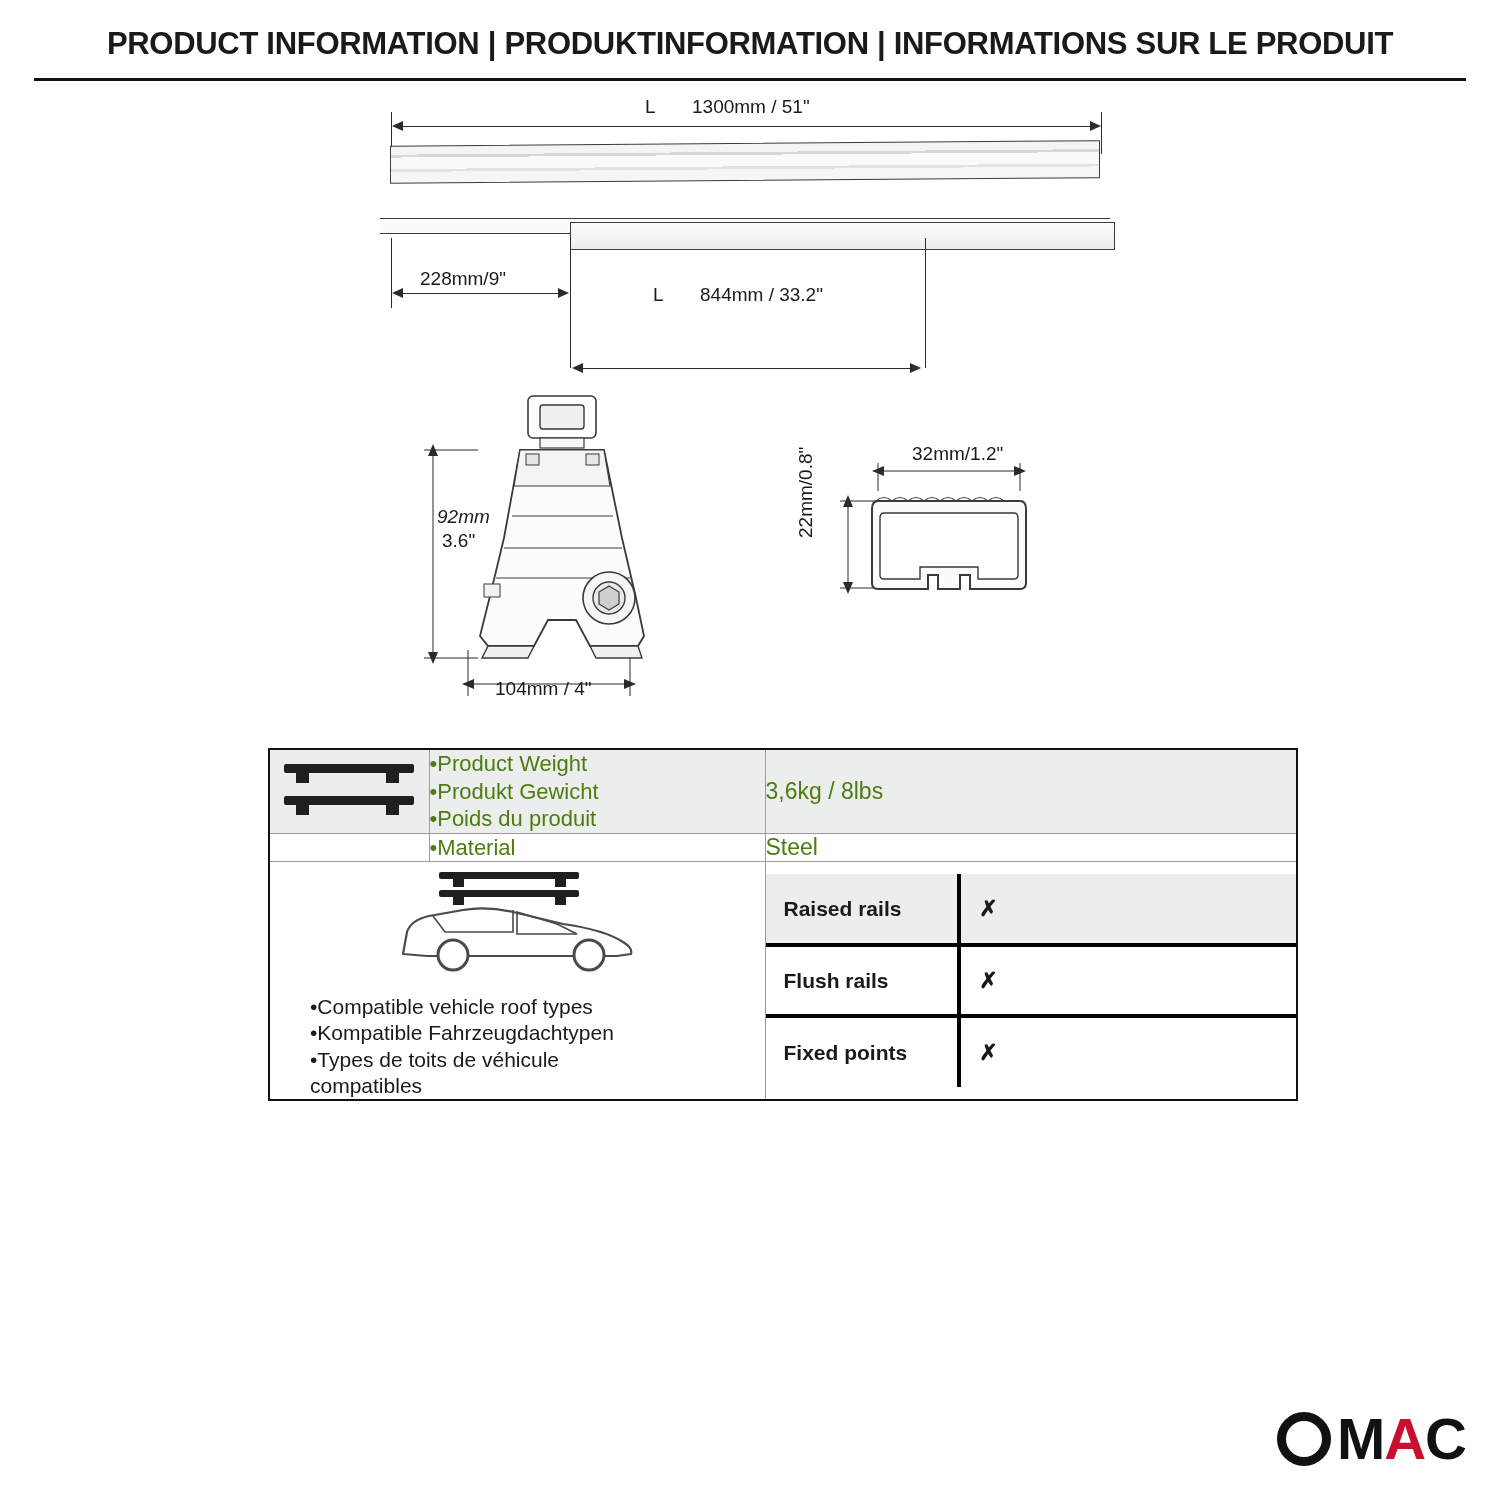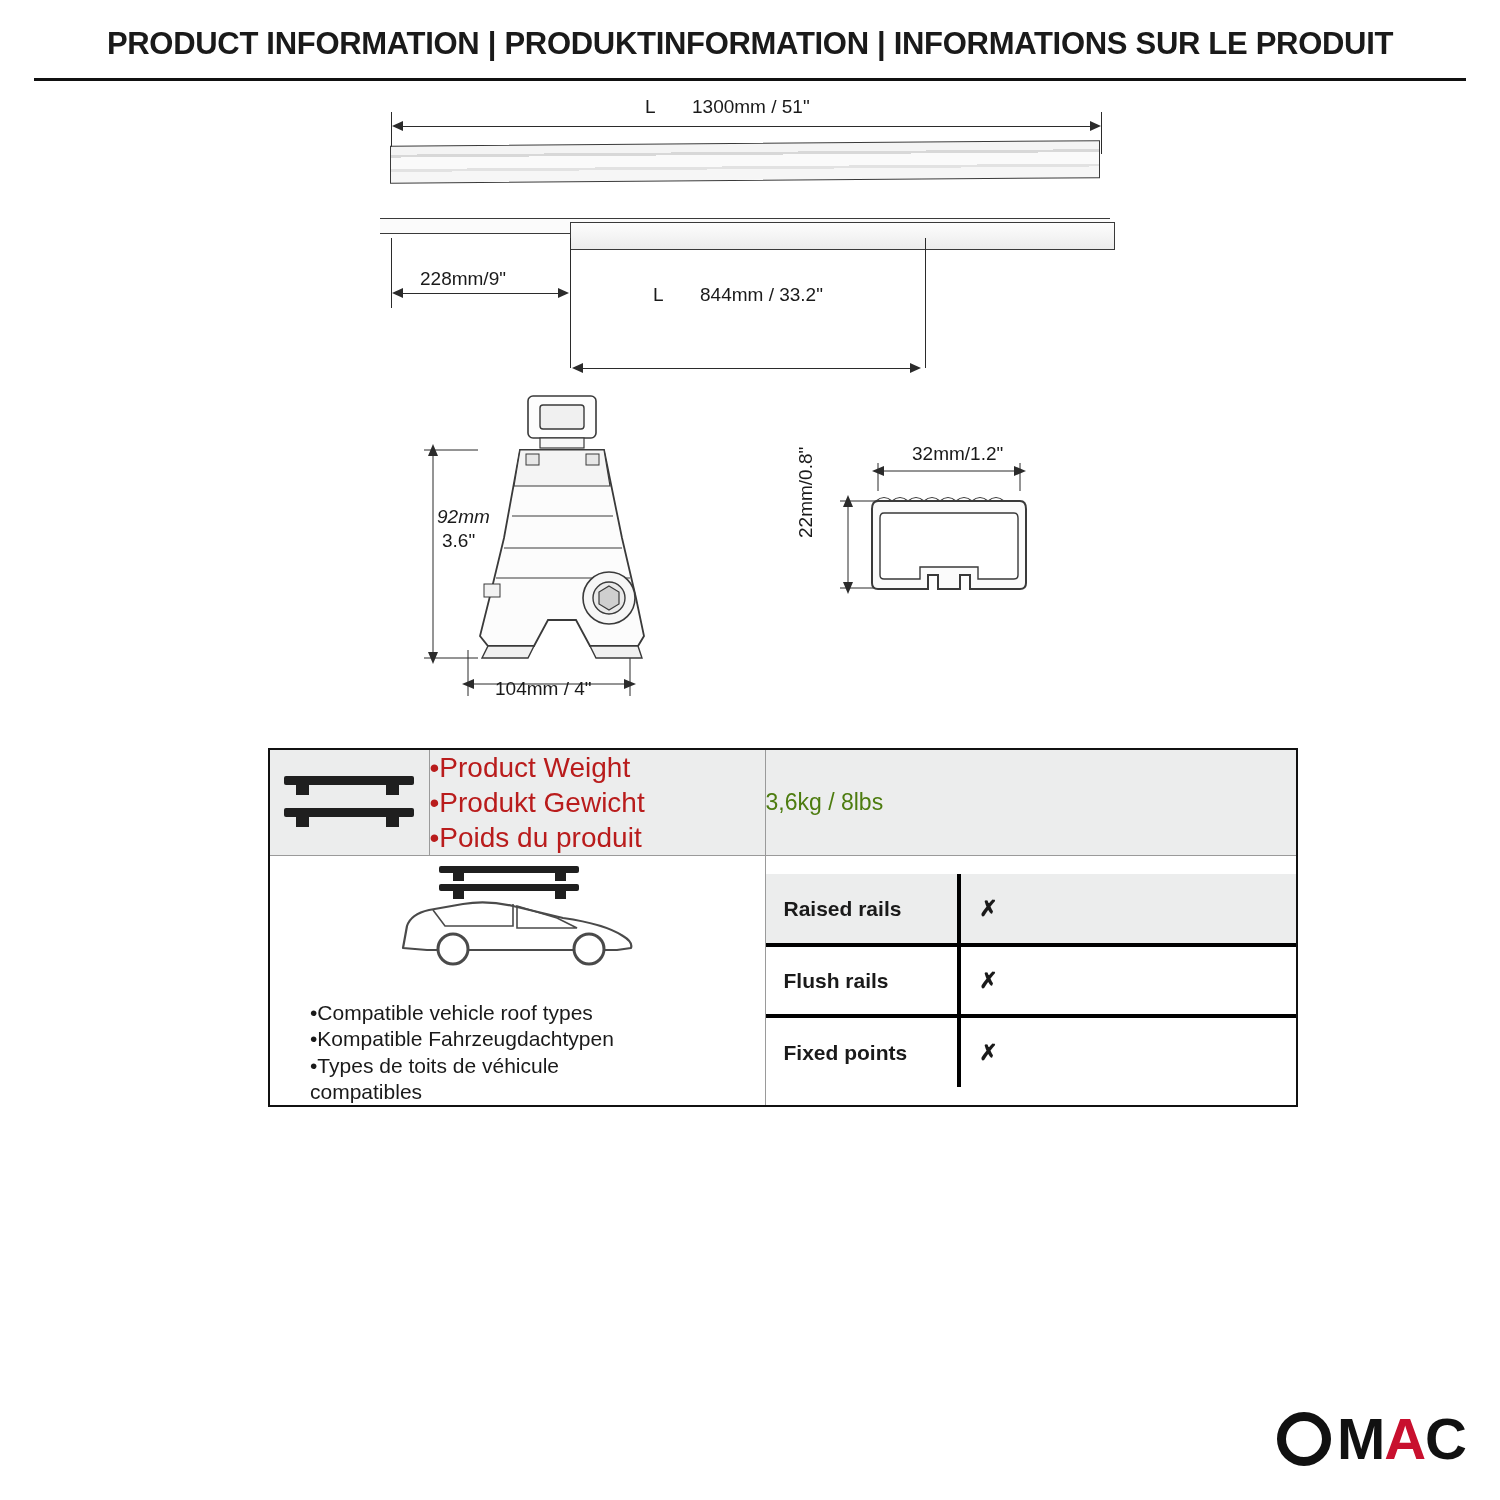--- a/index.html
+++ b/index.html
@@ -124,23 +124,23 @@
     vertical-align: middle;
     padding: 0;
   }
   .cell-icon {
     width: 160px;
     text-align: center;
     padding: 8px 4px;
   }
   .cell-labels {
     padding: 10px 8px 10px 4px;
-    font-size: 28px;
+    font-size: 22px;
     line-height: 1.25;
-    color: #b91c1c;
+    color: #4d7c0f;
   }
   .cell-labels div { white-space: nowrap; }
   .cell-value {
     width: 532px;
     padding: 10px 22px;
     font-size: 23px;
     color: #4d7c0f;
   }
   .shaded { background: #eceded; }
   .row-weight td, .row-material td, .row-load td, .row-lock td { }
@@ -166,21 +166,21 @@
 
   .compat-cell {
     padding: 6px 0 10px 0;
     text-align: center;
   }
   .compat-labels {
     font-size: 21px;
     line-height: 1.25;
     text-align: left;
     padding-left: 40px;
-    margin-top: 20px;
+    margin-top: 8px;
   }
 
   
   .logo {
     position: absolute;
     right: 34px;
     bottom: 28px;
     display: flex;
     align-items: center;
     font-size: 58px;
@@ -312,20 +312,27 @@
         </svg>
       </td>
       <td class="cell-labels shaded">
         <div>•Product Weight</div>
         <div>•Produkt Gewicht</div>
         <div>•Poids du produit</div>
       </td>
       <td class="cell-value shaded">3,6kg / 8lbs</td>
     </tr>
 
+    <tr class="row-material">
+      <td class="cell-icon"></td>
+      <td class="cell-labels">
+        <div>•Material</div>
+      </td>
+      <td class="cell-value">Steel</td>
+    </tr>
 
 
 
     <tr>
       <td class="compat-cell" colspan="2">
         <svg width="300" height="120" viewBox="0 0 300 120">
           <rect x="72" y="10" width="140" height="7" rx="2" fill="#1f1f1f"></rect>
           <rect x="86" y="17" width="11" height="8" fill="#1f1f1f"></rect>
           <rect x="188" y="17" width="11" height="8" fill="#1f1f1f"></rect>
           <rect x="72" y="28" width="140" height="7" rx="2" fill="#1f1f1f"></rect>

